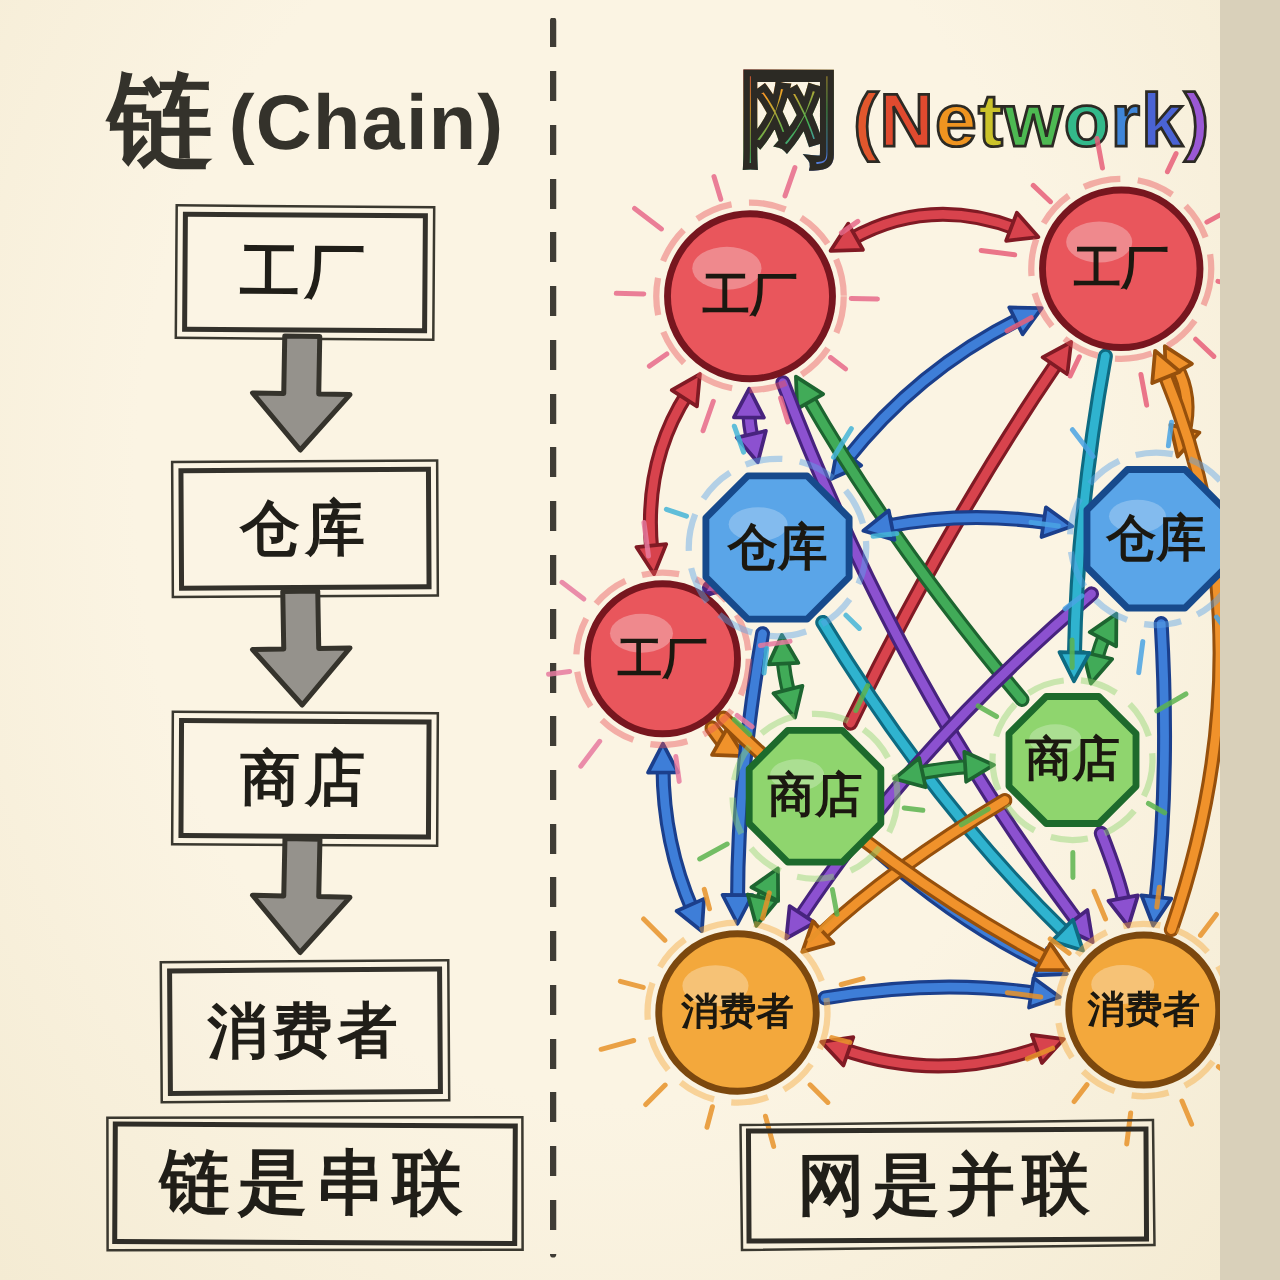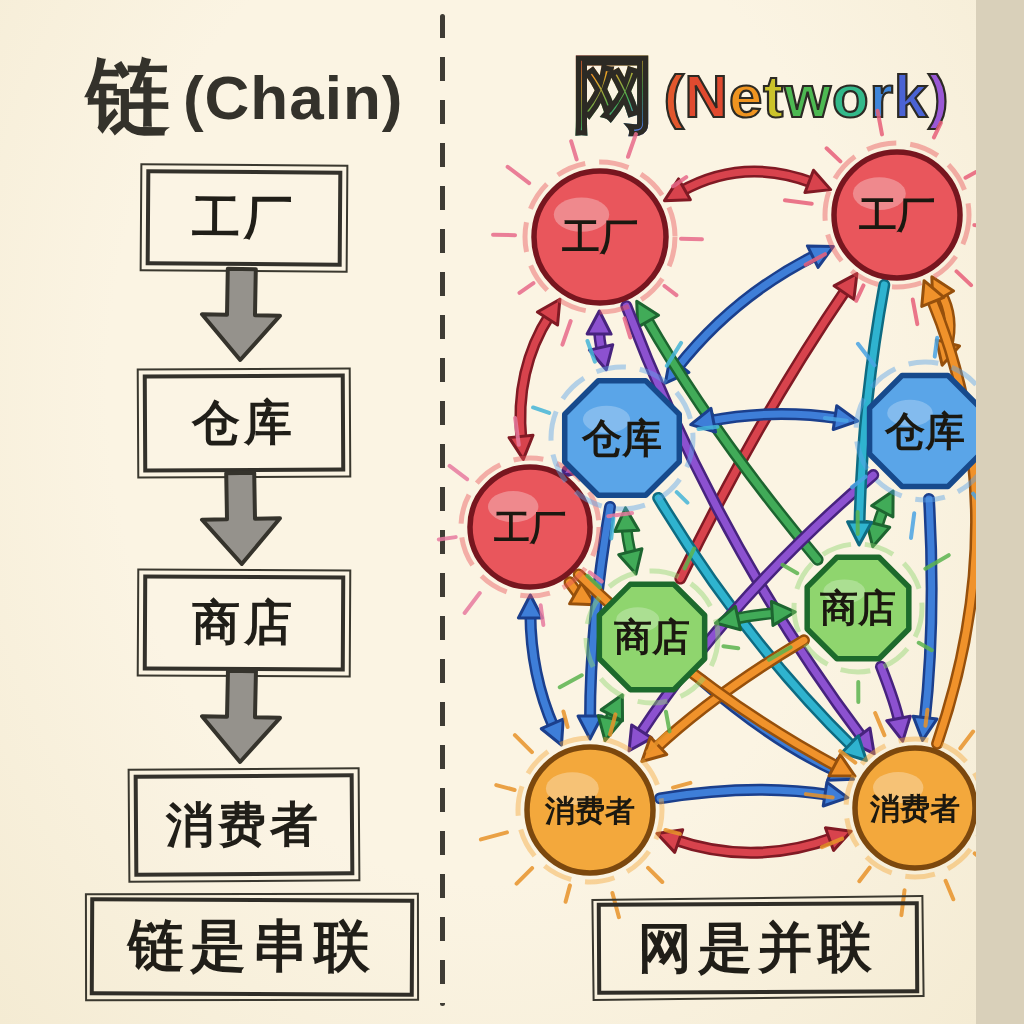--- a/index.html
+++ b/index.html
@@ -15,21 +15,21 @@
   .left-title .zh{font-size:84px;vertical-align:-6px;}
   .left-title .en{font-size:62px;margin-left:6px;}
   .chain-box{position:absolute;border:4px solid #33312b;display:flex;align-items:center;justify-content:center;
     color:#201e18;font-weight:bold;font-size:48px;letter-spacing:4px;background:rgba(255,255,255,0.05);}
   .chain-box::after{content:"";position:absolute;inset:-10px;border:2.5px solid #3a382f;pointer-events:none;}
   .block-arrow{position:absolute;width:90px;height:98px;}
   .caption-box{position:absolute;border:4px solid #2f2d27;display:flex;align-items:center;justify-content:center;
     color:#201e18;font-weight:bold;font-size:56px;letter-spacing:6px;}
   .caption-box::after{content:"";position:absolute;inset:-9px;border:2px solid #3a382f;transform:rotate(-0.4deg);pointer-events:none;}
   
-  .net-title{position:absolute;left:545px;top:38px;width:430px;text-align:center;white-space:nowrap;}
+  .net-title{position:absolute;left:564px;top:38px;width:430px;text-align:center;white-space:nowrap;}
   .tl{font-weight:bold;font-size:60px;-webkit-text-stroke:2.2px #2c2a24;letter-spacing:1px;}
   .tl.zh{font-size:84px;-webkit-text-stroke:2.6px #2c2a24;margin-right:8px;vertical-align:-6px;}
   .tl.rainbow{background:linear-gradient(150deg,#e84c3d 8%,#f0a225 32%,#45b052 58%,#3f86d9 80%,#9a58d5 100%);
     -webkit-background-clip:text;background-clip:text;color:transparent;}
   #net-svg{position:absolute;left:0;top:0;width:1024px;height:1024px;pointer-events:none;}
 </style>
 </head>
 <body>
 
 <div class="stage">

